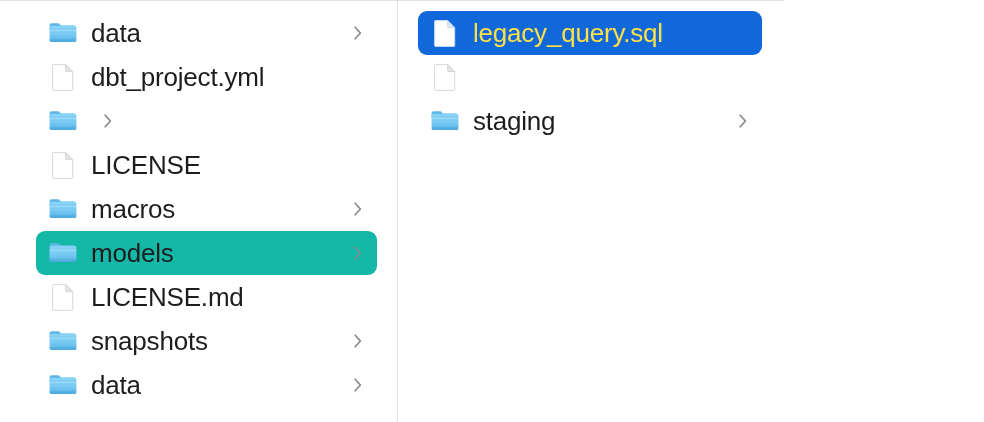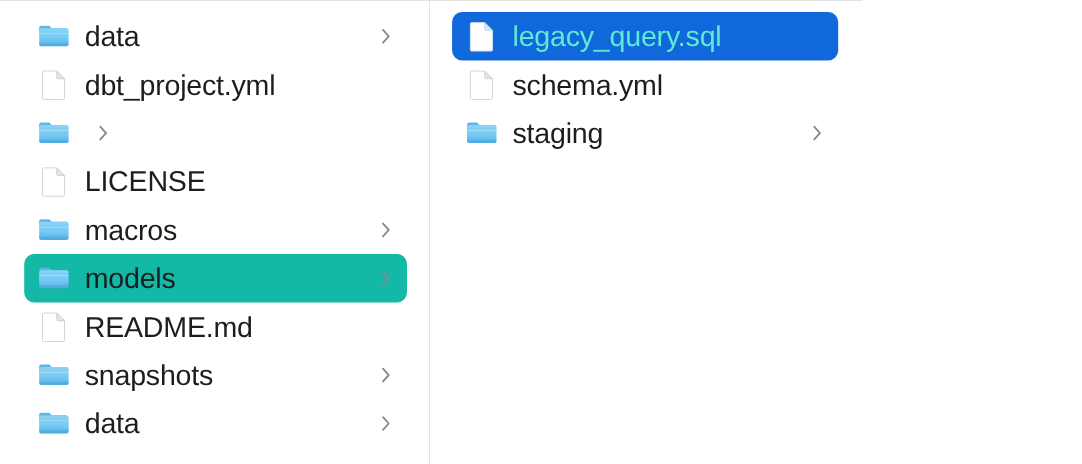--- a/index.html
+++ b/index.html
@@ -17,20 +17,21 @@
 
   #finder-columns {
     position: relative;
     width: 784px;
     height: 422px;
     background: #ffffff;
     border-top: 1px solid #e2e2e2;
     box-sizing: border-box;
     display: flex;
     flex-direction: row;
+    padding-left: 14px;
   }
 
   .column {
     position: relative;
     height: 100%;
     box-sizing: border-box;
     padding-top: 10px;
     background: #ffffff;
     overflow: hidden;
   }
@@ -94,21 +95,21 @@
     line-height: 30px;
     color: #1d1d1f;
     letter-spacing: -0.2px;
     white-space: nowrap;
     overflow: hidden;
     text-overflow: ellipsis;
     flex: 1 1 auto;
   }
 
   .row.selected-blue .label {
-    color: #5eead4;
+    color: #fde047;
   }
 
   .chevron {
     flex: 0 0 auto;
     width: 14px;
     height: 22px;
     margin-left: 10px;
     display: block;
   }
   .chevron svg {
@@ -260,21 +261,21 @@
           </svg>
         </span>
       </div>
       <div class="row">
         <span class="icon">
           <svg viewBox="0 0 30 30" xmlns="http://www.w3.org/2000/svg">
             <path d="M5.5 2.6h12.2l7 7v17.9a0.9 0.9 0 0 1-0.9 0.9H5.5a0.9 0.9 0 0 1-0.9-0.9V3.5a0.9 0.9 0 0 1 0.9-0.9z" fill="#ffffff" stroke="#d4d4d4" stroke-width="0.9"></path>
             <path d="M17.7 2.6l7 7h-6.1a0.9 0.9 0 0 1-0.9-0.9z" fill="#e6e6e6" stroke="#cfcfcf" stroke-width="0.9" stroke-linejoin="round"></path>
           </svg>
         </span>
-        <span class="label">README.md</span>
+        <span class="label">LICENSE.md</span>
         <span class="chevron hidden">
           <svg viewBox="0 0 14 22" xmlns="http://www.w3.org/2000/svg">
             <path d="M4.2 5.2 L9.4 11 L4.2 16.8" fill="none" stroke="#8a8a8e" stroke-width="1.7" stroke-linecap="round" stroke-linejoin="round"></path>
           </svg>
         </span>
       </div>
       <div class="row">
         <span class="icon">
           <svg viewBox="0 0 30 30" xmlns="http://www.w3.org/2000/svg">
             <defs>
@@ -344,21 +345,20 @@
           </svg>
         </span>
       </div>
       <div class="row">
         <span class="icon">
           <svg viewBox="0 0 30 30" xmlns="http://www.w3.org/2000/svg">
             <path d="M5.5 2.6h12.2l7 7v17.9a0.9 0.9 0 0 1-0.9 0.9H5.5a0.9 0.9 0 0 1-0.9-0.9V3.5a0.9 0.9 0 0 1 0.9-0.9z" fill="#ffffff" stroke="#d4d4d4" stroke-width="0.9"></path>
             <path d="M17.7 2.6l7 7h-6.1a0.9 0.9 0 0 1-0.9-0.9z" fill="#e6e6e6" stroke="#cfcfcf" stroke-width="0.9" stroke-linejoin="round"></path>
           </svg>
         </span>
-        <span class="label">schema.yml</span>
         <span class="chevron hidden">
           <svg viewBox="0 0 14 22" xmlns="http://www.w3.org/2000/svg">
             <path d="M4.2 5.2 L9.4 11 L4.2 16.8" fill="none" stroke="#8a8a8e" stroke-width="1.7" stroke-linecap="round" stroke-linejoin="round"></path>
           </svg>
         </span>
       </div>
       <div class="row">
         <span class="icon">
           <svg viewBox="0 0 30 30" xmlns="http://www.w3.org/2000/svg">
             <defs>

